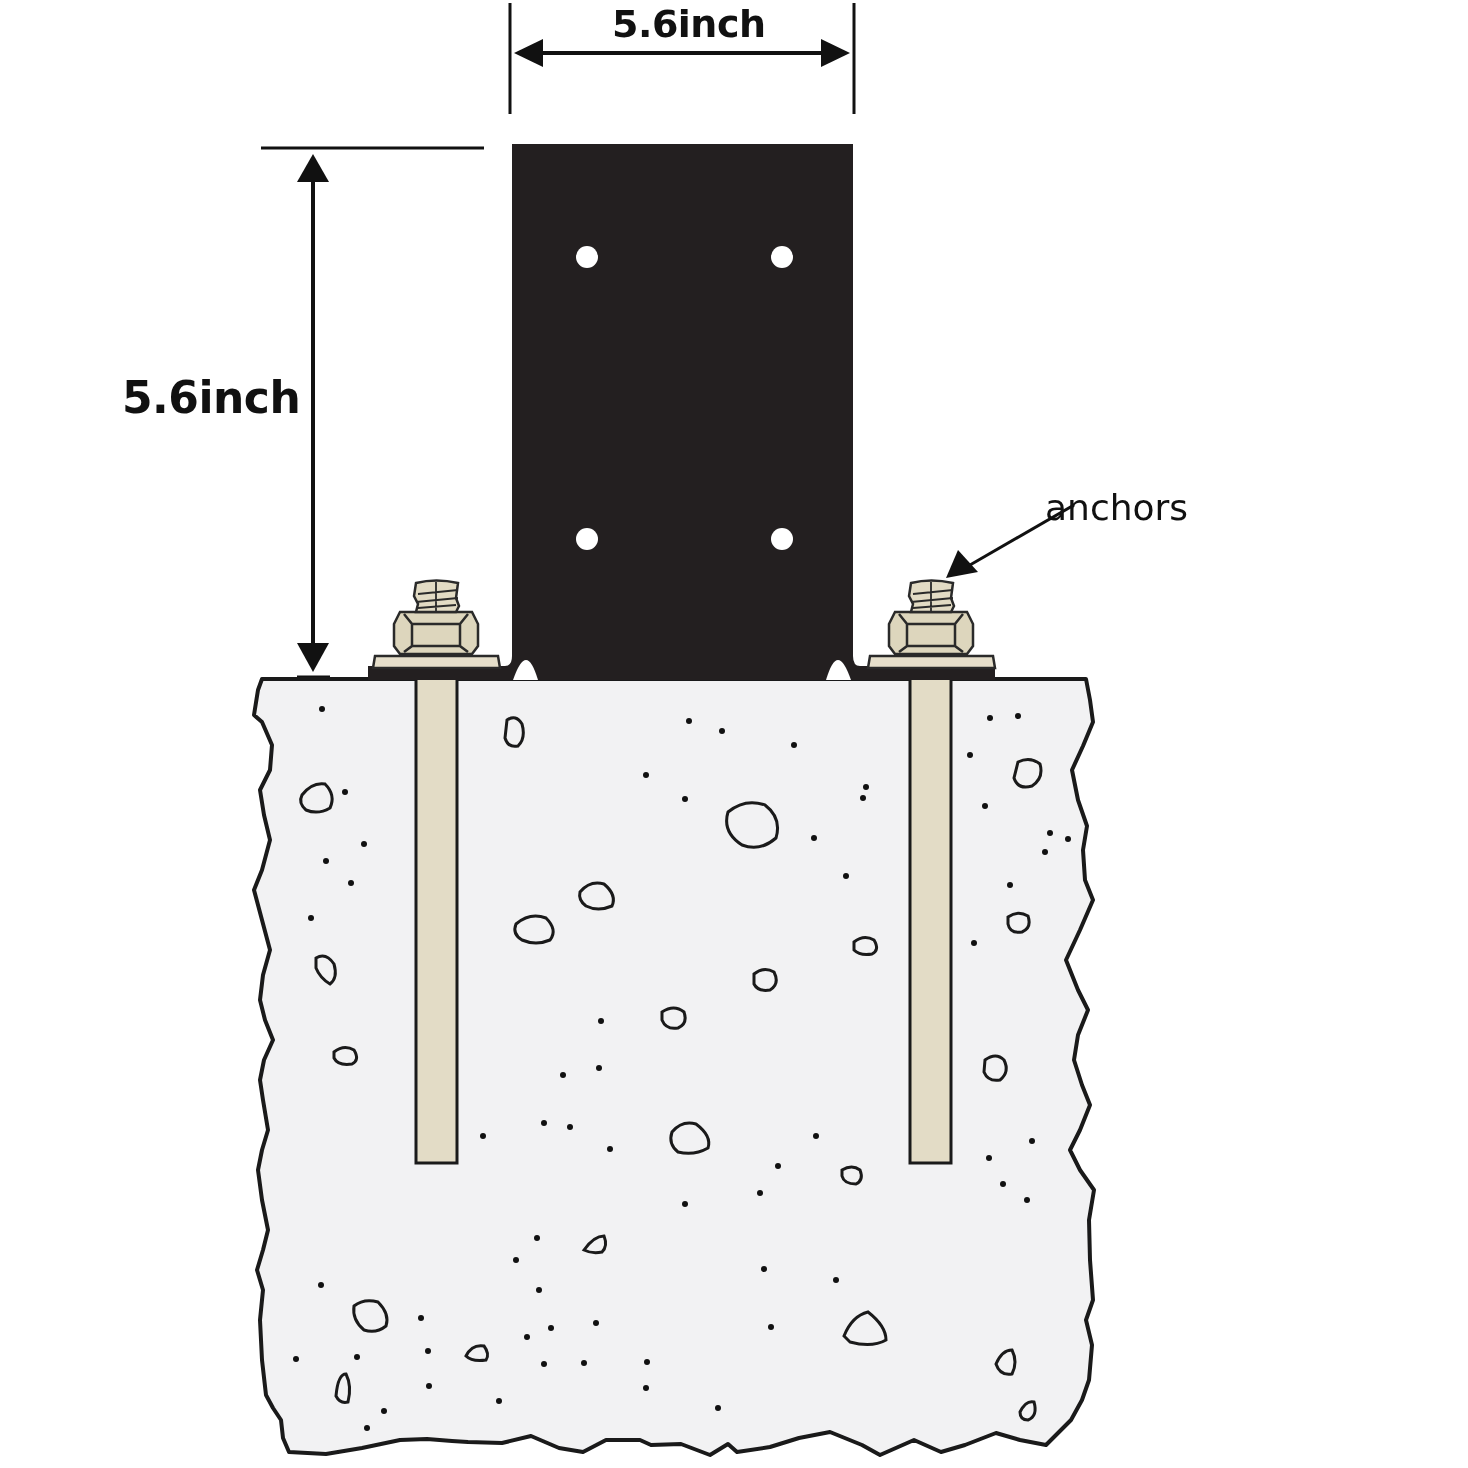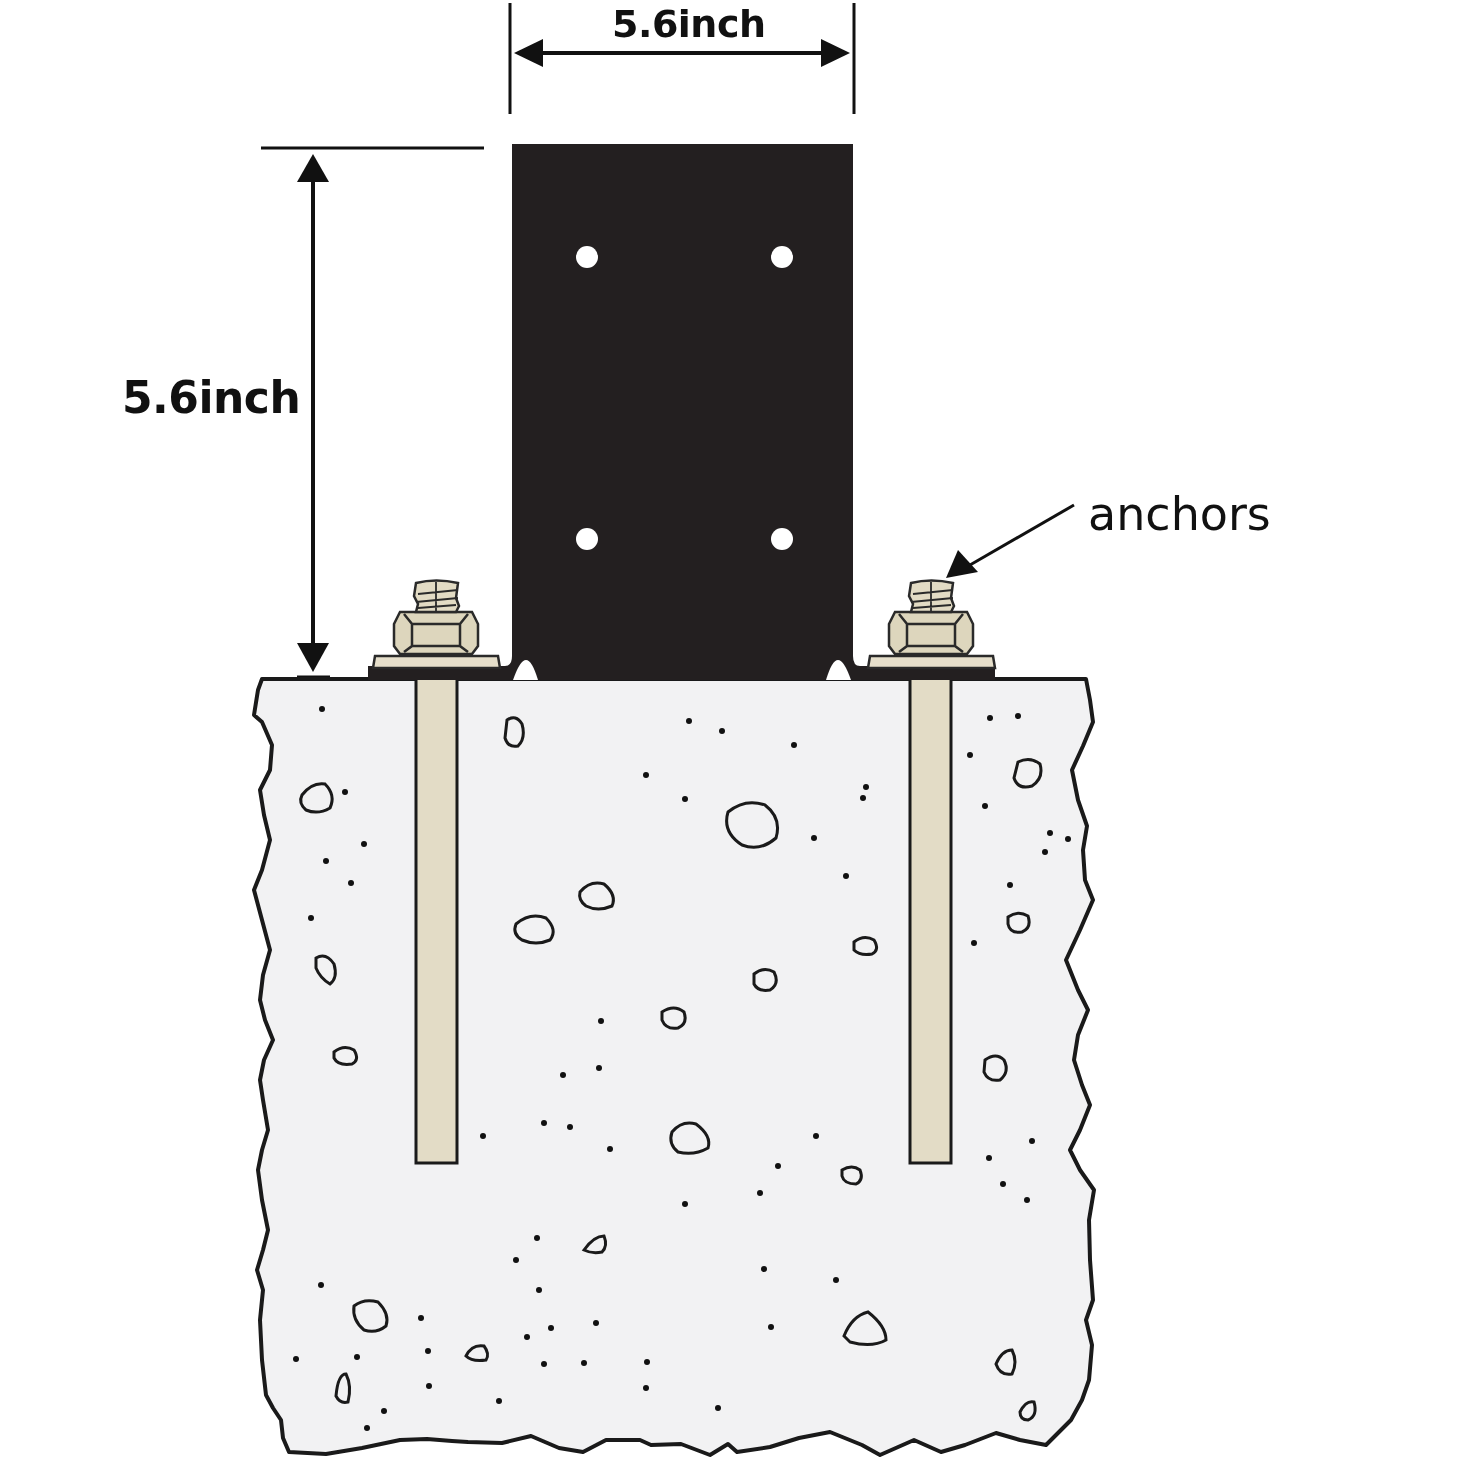--- a/index.html
+++ b/index.html
@@ -2,21 +2,21 @@
 <html><head>
   <meta charset="utf-8">
   <style>
     html, body { margin: 0; padding: 0; background: #ffffff; }
     body { width: 1468px; height: 1468px; overflow: hidden; position: relative; }
     #stage { position: absolute; left: 0; top: 0; width: 1468px; height: 1468px; }
     .lbl { position: absolute; font-family: "DejaVu Sans", sans-serif; color: #111111; white-space: nowrap; }
     #width-label { left: 612px; top: 2px; font-size: 38px; font-weight: bold; letter-spacing: -0.5px; }
     #height-label { left: 122px; top: 372px; font-size: 44px; font-weight: bold; letter-spacing: -0.5px; }
     #anchor-label-1 { left: 986px; top: 448px; font-size: 40px; }
-    #anchor-label-2 { left: 1088px; top: 487px; font-size: 46px; text-align: right; }
+    #anchor-label-2 { left: 1045px; top: 487px; font-size: 36px; text-align: right; }
   </style>
 </head>
 <body>
 
 <div id="stage">
   <svg width="1468" height="1468" viewBox="0 0 1468 1468" xmlns="http://www.w3.org/2000/svg">
 
     <g>
       <line x1="510" y1="3" x2="510" y2="114" stroke="#111" stroke-width="3"></line>
       <line x1="854" y1="3" x2="854" y2="114" stroke="#111" stroke-width="3"></line>

